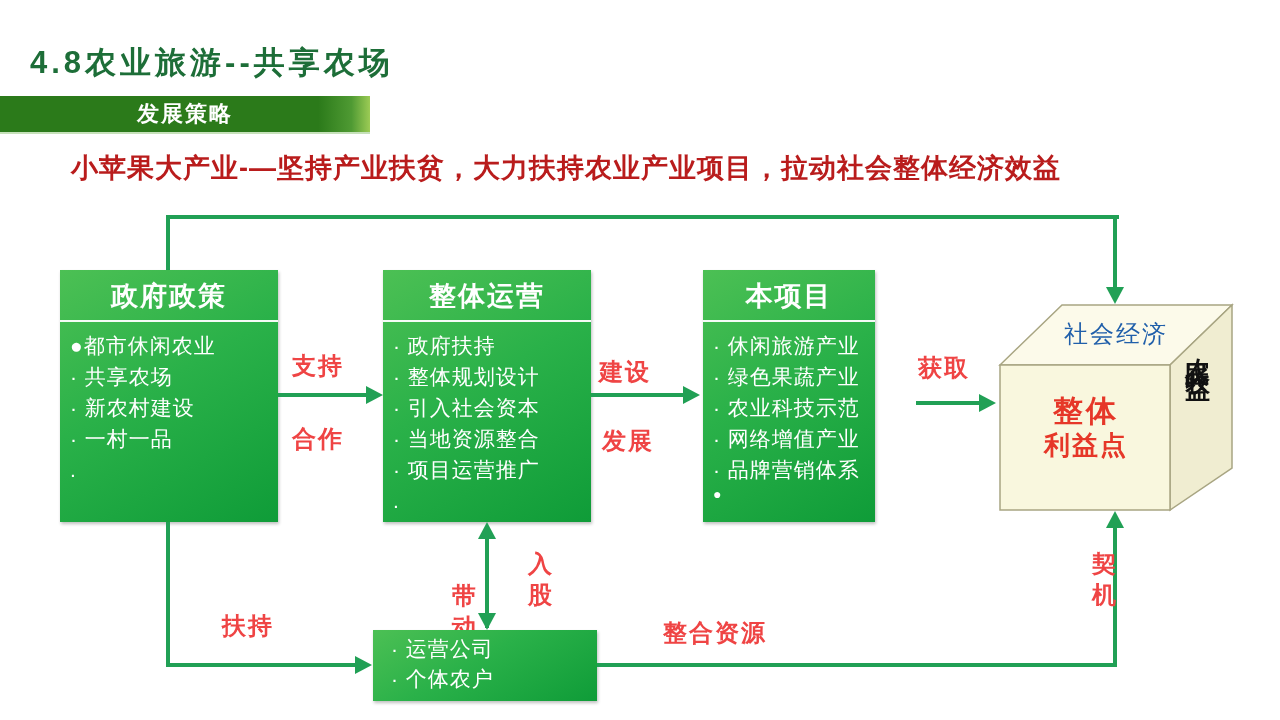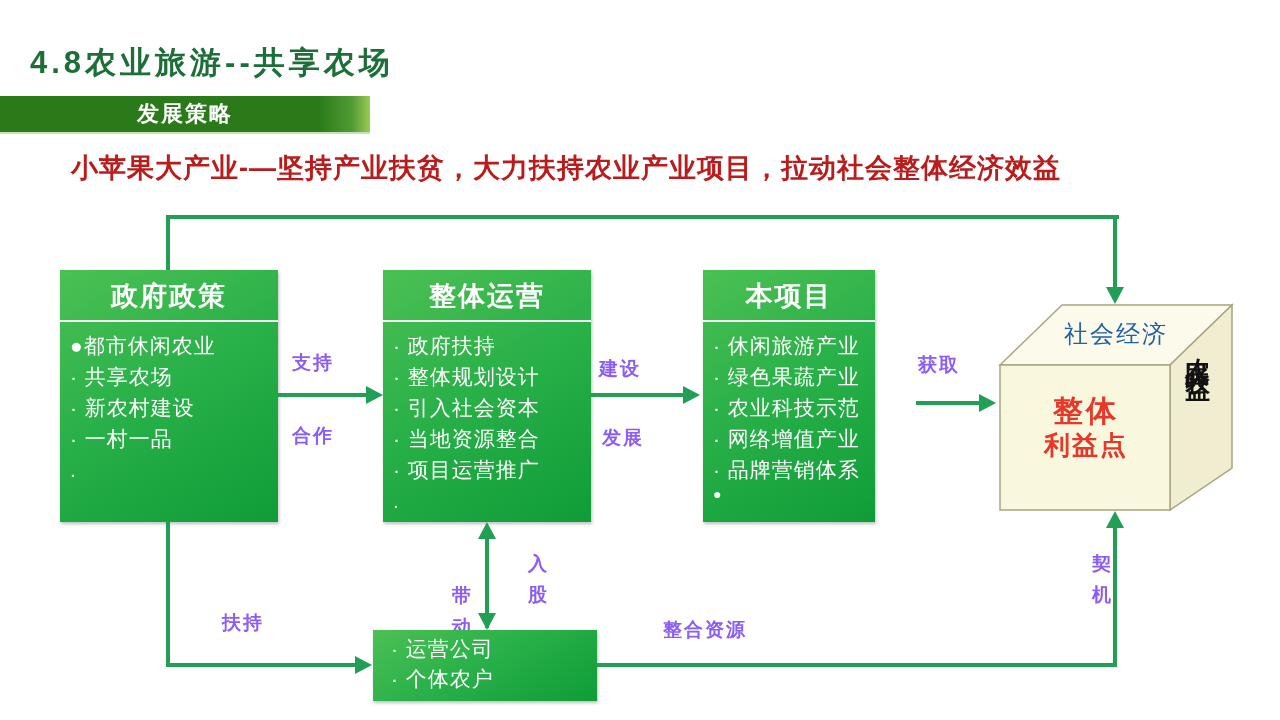--- a/index.html
+++ b/index.html
@@ -29,21 +29,21 @@
   #box-bottom .bitem{font-size:21px;line-height:30px;}
 
   
   .line{position:absolute;background:#21a055;}
   .ah{position:absolute;width:0;height:0;}
   .ah-right{border-top:9px solid transparent;border-bottom:9px solid transparent;border-left:17px solid #21a055;}
   .ah-down{border-left:9px solid transparent;border-right:9px solid transparent;border-top:17px solid #21a055;}
   .ah-up{border-left:9px solid transparent;border-right:9px solid transparent;border-bottom:17px solid #21a055;}
 
   
-  .albl{position:absolute;color:#8b5cf6;font-weight:bold;font-size:19px;letter-spacing:2px;white-space:nowrap;}
+  .albl{position:absolute;color:#ef4444;font-weight:bold;font-size:24px;letter-spacing:2px;white-space:nowrap;}
   .albl.stack{white-space:normal;width:26px;line-height:31px;letter-spacing:0;}
 
   
   .cube-top-label{position:absolute;left:1048px;top:318px;width:136px;text-align:center;color:#205faa;font-size:24px;font-weight:normal;letter-spacing:2px;}
   .cube-front-label{position:absolute;left:1000px;top:393px;width:172px;text-align:center;color:#e63728;font-weight:bold;}
   .cube-front-label .l1{font-size:30px;letter-spacing:3px;line-height:36px;}
   .cube-front-label .l2{font-size:26px;letter-spacing:2px;line-height:32px;}
   .cube-side-label{position:absolute;left:1182px;top:338px;height:145px;color:#111;font-size:25px;font-weight:bold;
     writing-mode:vertical-rl;text-orientation:upright;letter-spacing:6px;}
 </style>

